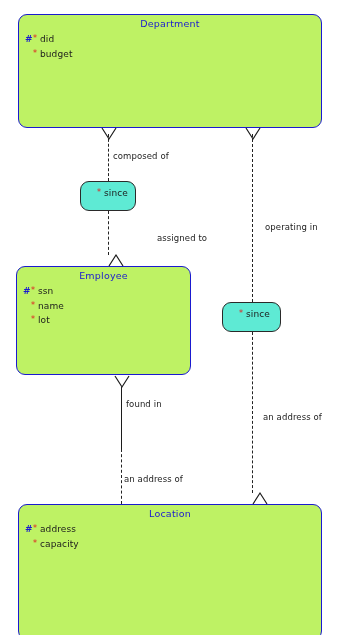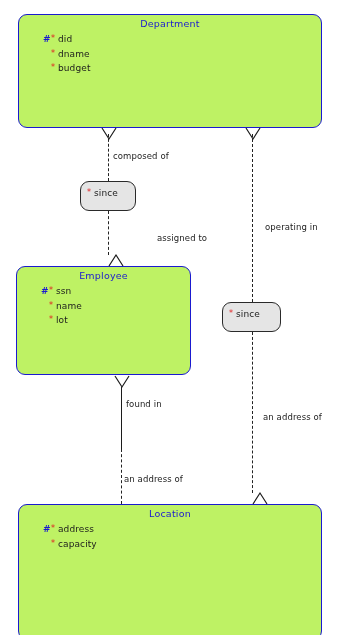--- a/index.html
+++ b/index.html
@@ -37,21 +37,20 @@
   .attr-list {
     margin-top: 3px;
     padding-left: 6px;
   }
   .attr {
     font-size: 9px;
     line-height: 13.5px;
     color: #1c1c1c;
     white-space: nowrap;
     letter-spacing: 0.1px;
-    margin-left: 18px;
   }
   .pk-mark {
     color: #1a1ad0;
     font-weight: bold;
     display: inline-block;
     width: 8px;
   }
   .pk-mark.blank {
     color: transparent;
   }
@@ -59,26 +58,26 @@
     color: #e02020;
     font-size: 8px;
     vertical-align: 1px;
     display: inline-block;
     width: 7px;
   }
   
   .rel-box {
     position: absolute;
     box-sizing: border-box;
-    background: #e5e5e5;
+    background: #5eead4;
     border: 1.5px solid #2a2a2a;
     border-radius: 9px;
     font-size: 9px;
     color: #1c1c1c;
-    padding-left: 6px;
+    padding-left: 16px;
     padding-top: 6px;
     white-space: nowrap;
     letter-spacing: 0.1px;
   }
   
   .edge-dash {
     position: absolute;
     width: 0;
     border-left: 1.2px dashed #222222;
   }
@@ -103,23 +102,20 @@
 </head>
 <body>
 
 <div id="canvas">
 
   <div class="entity" style="left:18px; top:14px; width:304px; height:114px;">
     <div class="entity-title">Department</div>
     <div class="attr-list">
       <div class="attr">
         <span class="pk-mark">#</span><span class="req-mark">*</span><span>did</span>
-      </div>
-      <div class="attr">
-        <span class="pk-mark blank">&nbsp;</span><span class="req-mark">*</span><span>dname</span>
       </div>
       <div class="attr">
         <span class="pk-mark blank">&nbsp;</span><span class="req-mark">*</span><span>budget</span>
       </div>
     </div>
   </div>
 
   <div class="entity" style="left:16px; top:266px; width:175px; height:109px;">
     <div class="entity-title">Employee</div>
     <div class="attr-list">

